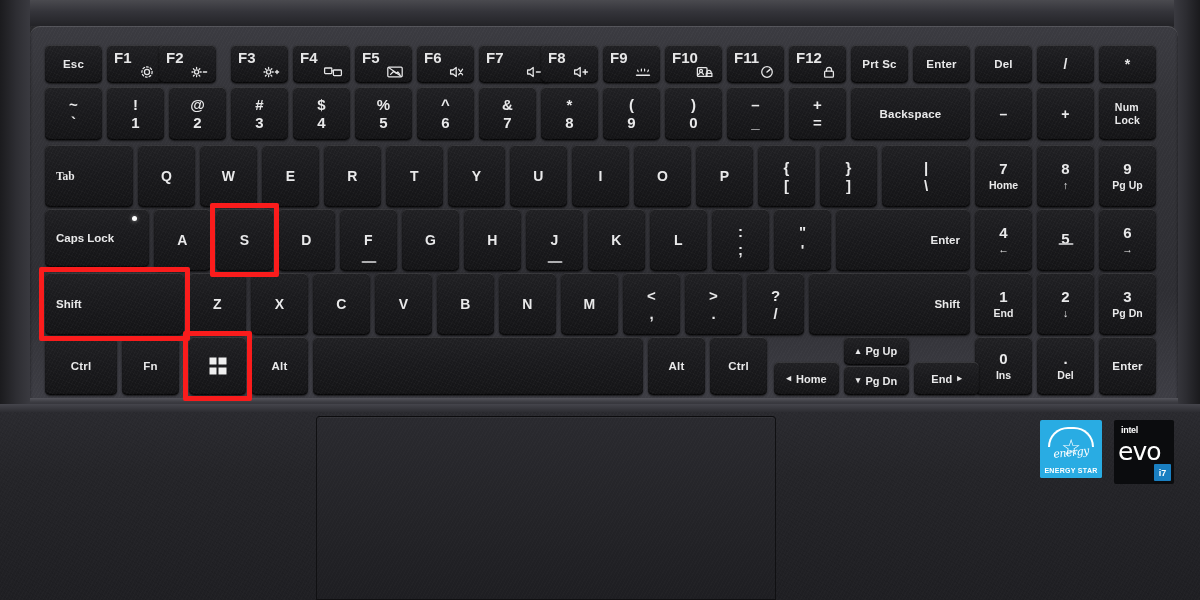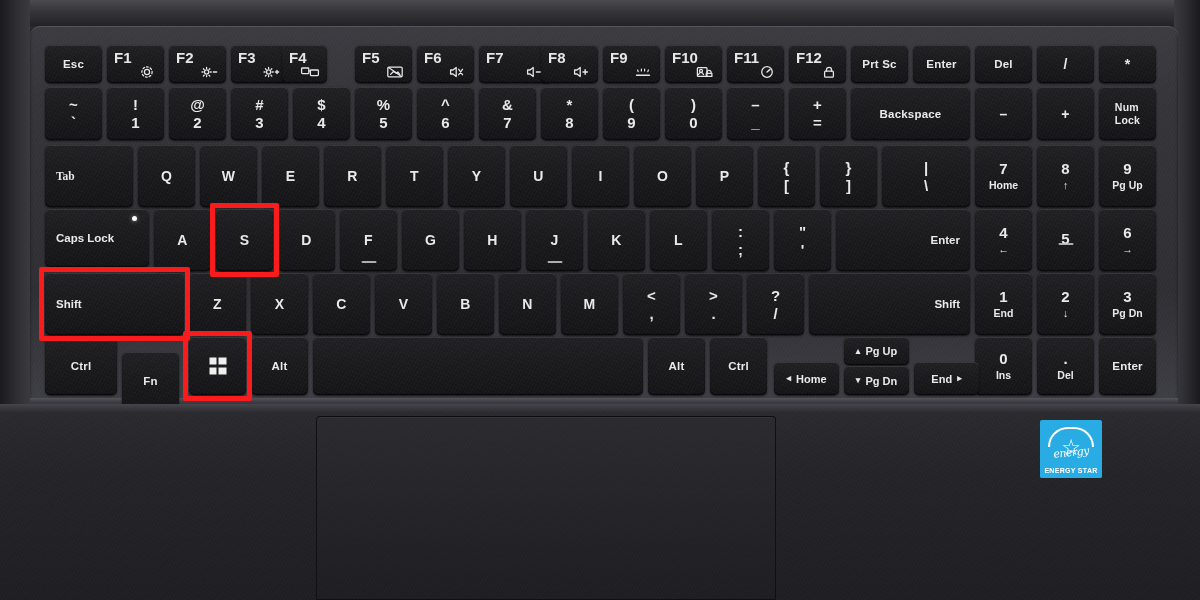--- a/index.html
+++ b/index.html
@@ -228,21 +228,21 @@
         <div class="fnrow">
           <span class="fx">F1</span>
           <span class="ic">
             <svg width="20" height="16" viewBox="0 0 24 20" fill="none" stroke="#e6e6e7" stroke-width="1.6" stroke-linecap="round" stroke-linejoin="round">
               <circle cx="12" cy="10" r="3.2"></circle>
               <circle cx="12" cy="10" r="6.4" stroke-dasharray="2.2 2.6"></circle>
             </svg>
           </span>
         </div>
       </div>
-      <div class="key" style="left: 169px; top: 45px; width: 57px; height: 38px;">
+      <div class="key" style="left: 159px; top: 45px; width: 57px; height: 38px;">
         <div class="fnrow">
           <span class="fx">F2</span>
           <span class="ic">
             <svg width="20" height="16" viewBox="0 0 24 20" fill="none" stroke="#e6e6e7" stroke-width="1.6" stroke-linecap="round" stroke-linejoin="round">
               <circle cx="9" cy="10" r="2.6"></circle>
               <path d="M9 4.2v1.4M9 14.4v1.4M3.2 10h1.4M13.4 10h1.4M5 6l1 1M12 14l1 1M13 6l-1 1M6 14l-1 1"></path>
               <path d="M17.5 10h4" stroke-width="1.8"></path>
             </svg>
           </span>
         </div>
@@ -252,21 +252,21 @@
           <span class="fx">F3</span>
           <span class="ic">
             <svg width="20" height="16" viewBox="0 0 24 20" fill="none" stroke="#e6e6e7" stroke-width="1.6" stroke-linecap="round" stroke-linejoin="round">
               <circle cx="9" cy="10" r="2.6"></circle>
               <path d="M9 4.2v1.4M9 14.4v1.4M3.2 10h1.4M13.4 10h1.4M5 6l1 1M12 14l1 1M13 6l-1 1M6 14l-1 1"></path>
               <path d="M17.5 10h4M19.5 8v4" stroke-width="1.8"></path>
             </svg>
           </span>
         </div>
       </div>
-      <div class="key" style="left: 282px; top: 45px; width: 45px; height: 38px;">
+      <div class="key" style="left: 293px; top: 45px; width: 57px; height: 38px;">
         <div class="fnrow">
           <span class="fx">F4</span>
           <span class="ic">
             <svg width="20" height="16" viewBox="0 0 24 20" fill="none" stroke="#e6e6e7" stroke-width="1.6" stroke-linecap="round" stroke-linejoin="round">
               <rect x="1.5" y="5" width="9" height="7" rx="1"></rect>
               <rect x="12.5" y="7.5" width="10" height="7" rx="1"></rect>
               <path d="M10.5 8.5h2"></path>
             </svg>
           </span>
         </div>
@@ -663,21 +663,21 @@
       </div>
       <div class="key" style="left: 1099px; top: 273px; width: 57px; height: 62px;">
         <div class="stack">
           <span class="big">3</span>
           <span class="sub">Pg Dn</span>
         </div>
       </div>
       <div class="key" style="left: 45px; top: 337px; width: 72px; height: 58px;">
         <span class="lbl-center small">Ctrl</span>
       </div>
-      <div class="key" style="left: 122px; top: 352px; width: 57px; height: 58px;">
+      <div class="key" style="left: 122px; top: 337px; width: 57px; height: 58px;">
         <span class="lbl-center small">Fn</span>
       </div>
       <div class="key" style="left: 189px; top: 337px; width: 57px; height: 58px;">
         <div class="winlogo">
           <i></i>
           <i></i>
           <i></i>
           <i></i>
         </div>
       </div>
@@ -738,17 +738,22 @@
   <div class="palm-lip"></div>
   <div class="trackpad"></div>
 
   <div class="badges">
     <div class="estar">
       <div class="arc"></div>
       <div class="star">☆</div>
       <div class="script">energy</div>
       <div class="cap">ENERGY STAR</div>
     </div>
+    <div class="evo">
+      <div class="intel">intel</div>
+      <div class="word">evo</div>
+      <div class="chip">i7</div>
+    </div>
   </div>
 <div class="hl" style="left: 210px; top: 203px; width: 69px; height: 74px; border-color: rgb(250, 28, 28);"></div>
     <div class="hl" style="left: 39px; top: 267px; width: 151px; height: 74px; border-color: rgb(250, 28, 28);"></div>
     <div class="hl" style="left: 183px; top: 331px; width: 69px; height: 70px; border-color: rgb(250, 28, 28);"></div>
   </div>
 
 </body></html>

